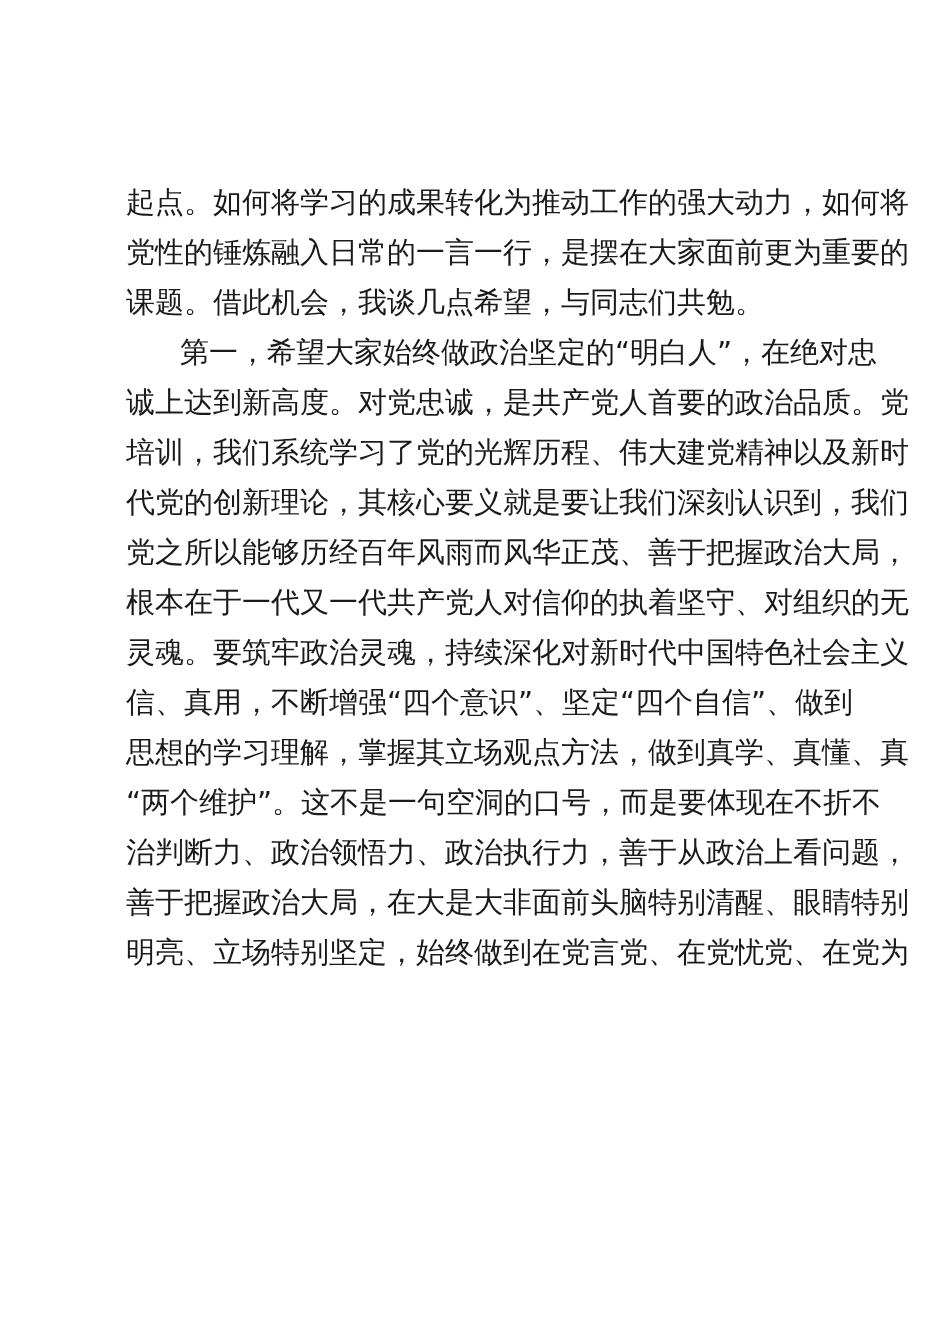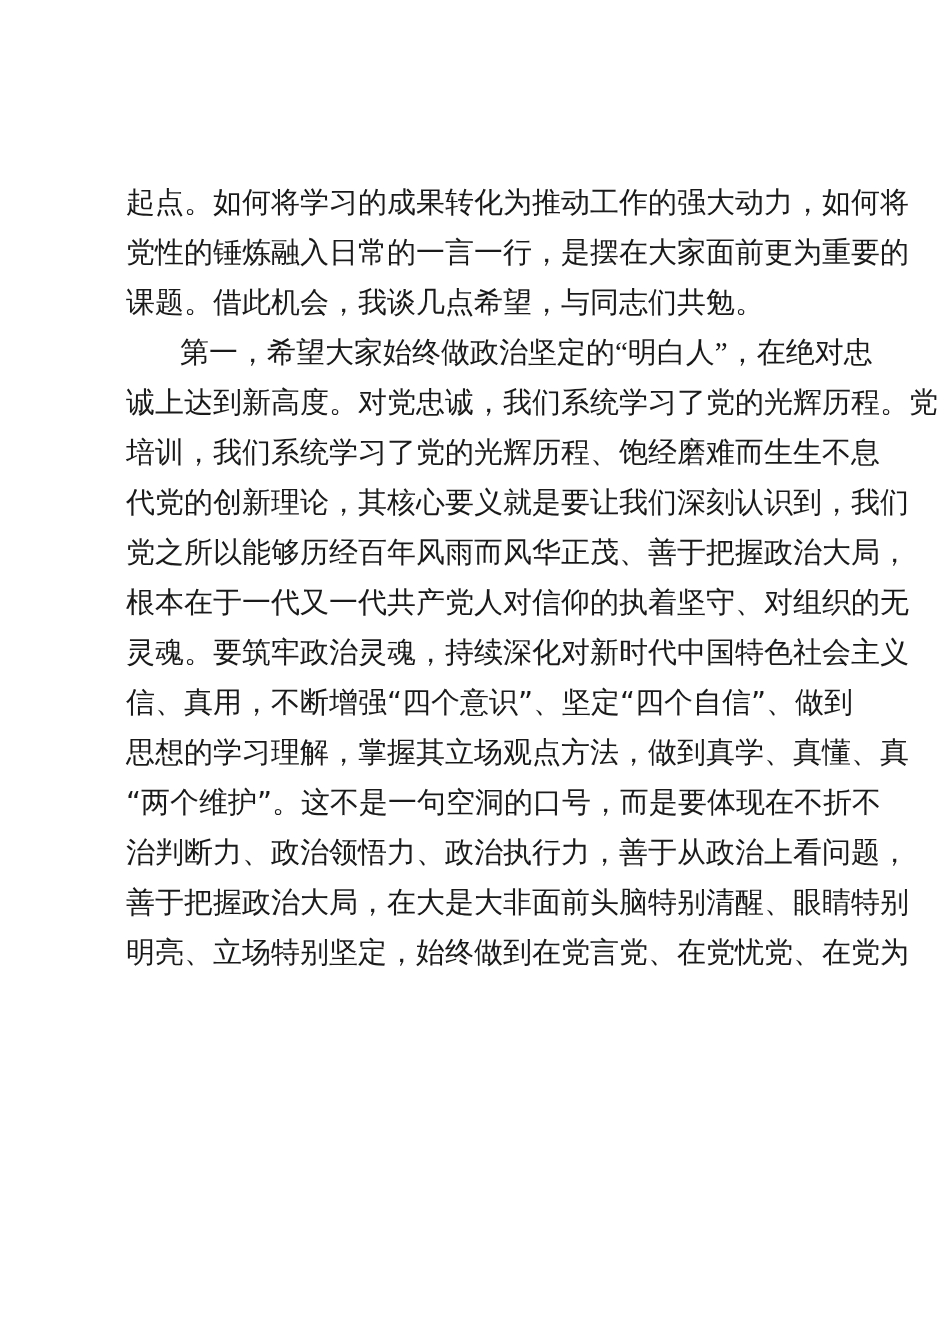--- a/index.html
+++ b/index.html
@@ -29,34 +29,33 @@
     letter-spacing: 0;
     white-space: nowrap;
     margin-left: 8px;
   }
   .line {
     height: 50px;
     overflow: visible;
   }
   .line.indent {
     text-indent: 54px;
-    font-family: Liberation Serif, serif;
   }
 </style>
 </head>
 <body style="background: rgb(255, 255, 255);">
 
 <div class="page">
   <div class="doc-body" id="doc-body" style="color: rgb(26, 26, 26);">
       <div class="line">起点。如何将学习的成果转化为推动工作的强大动力，如何将</div>
       <div class="line">党性的锤炼融入日常的一言一行，是摆在大家面前更为重要的</div>
       <div class="line">课题。借此机会，我谈几点希望，与同志们共勉。</div>
       <div class="line indent">第一，希望大家始终做政治坚定的“明白人”，在绝对忠</div>
-      <div class="line">诚上达到新高度。对党忠诚，我们系统学习了党的光辉历程。党</div>
-      <div class="line">培训，我们系统学习了党的光辉历程、饱经磨难而生生不息</div>
+      <div class="line">诚上达到新高度。对党忠诚，是共产党人首要的政治品质。党</div>
+      <div class="line">培训，我们系统学习了党的光辉历程、伟大建党精神以及新时</div>
       <div class="line">代党的创新理论，其核心要义就是要让我们深刻认识到，我们</div>
       <div class="line">党之所以能够历经百年风雨而风华正茂、善于把握政治大局，</div>
       <div class="line">根本在于一代又一代共产党人对信仰的执着坚守、对组织的无</div>
       <div class="line">灵魂。要筑牢政治灵魂，持续深化对新时代中国特色社会主义</div>
       <div class="line">信、真用，不断增强“四个意识”、坚定“四个自信”、做到</div>
       <div class="line">思想的学习理解，掌握其立场观点方法，做到真学、真懂、真</div>
       <div class="line">“两个维护”。这不是一句空洞的口号，而是要体现在不折不</div>
       <div class="line">治判断力、政治领悟力、政治执行力，善于从政治上看问题，</div>
       <div class="line">善于把握政治大局，在大是大非面前头脑特别清醒、眼睛特别</div>
       <div class="line">明亮、立场特别坚定，始终做到在党言党、在党忧党、在党为</div>

